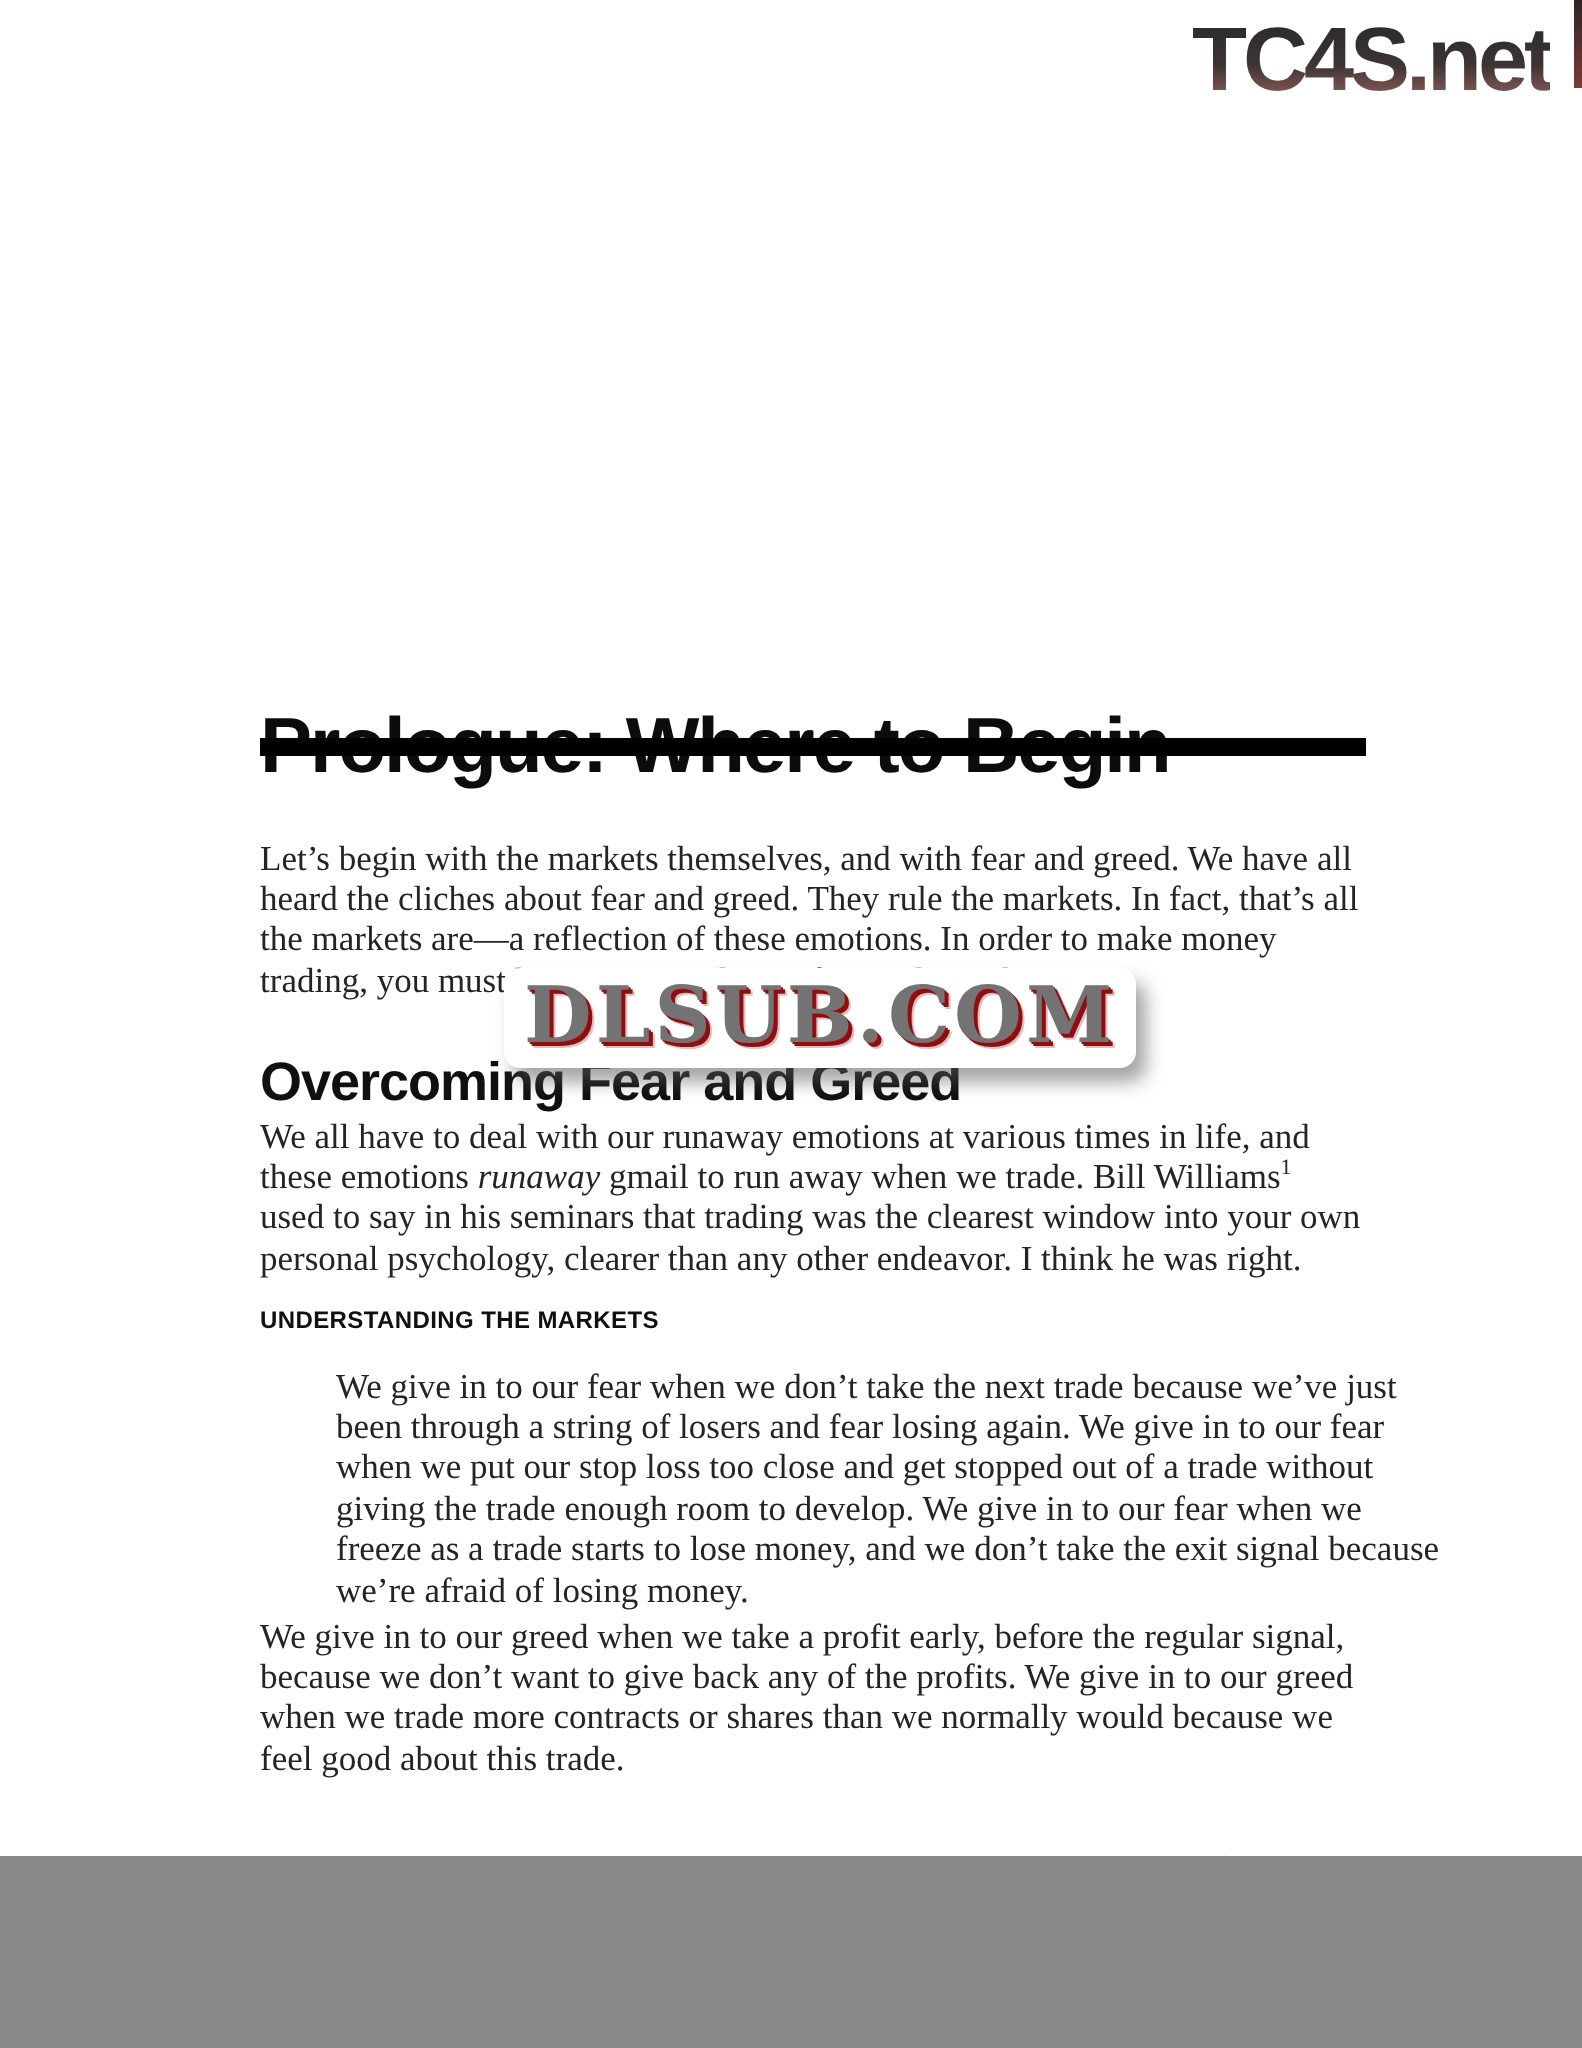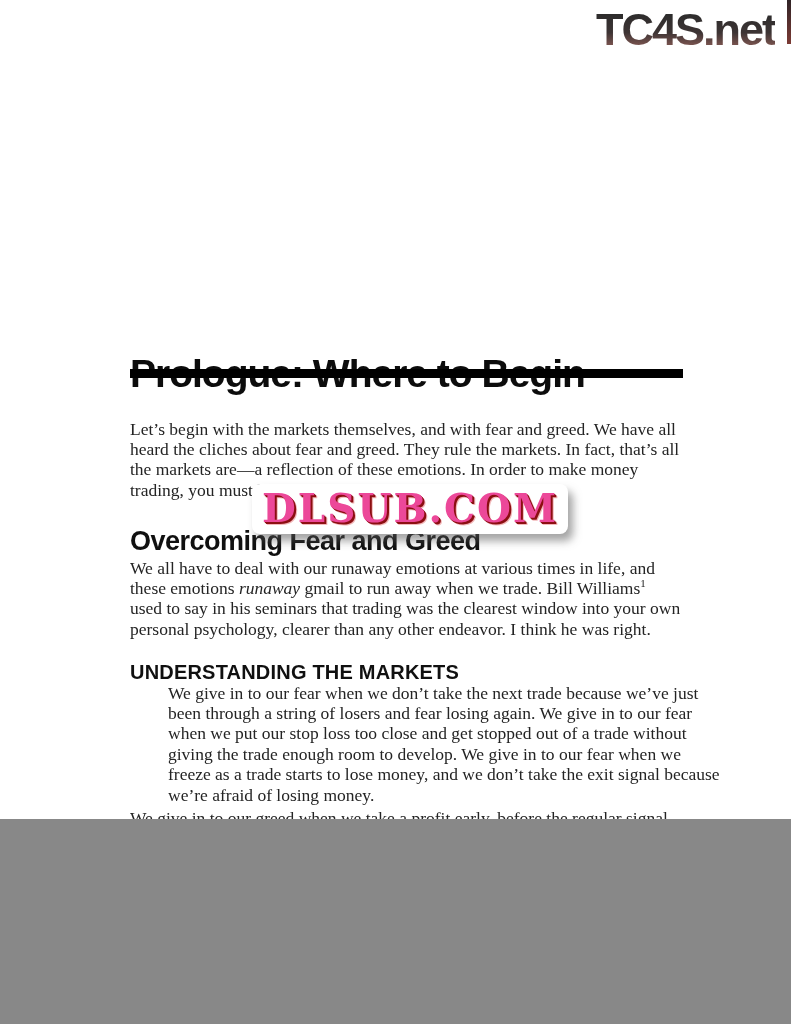--- a/index.html
+++ b/index.html
@@ -1,19 +1,19 @@
 <!DOCTYPE html>
 <html><head>
 <meta charset="utf-8">
 <style>
   html, body { margin: 0; padding: 0; background: #888; }
   .page {
     position: relative;
     width: 791px;
-    height: 819px;
+    height: 928px;
     margin: 0 auto;
     background: #ffffff;
     overflow: hidden;
     font-family: "Liberation Serif", serif;
   }
 
   
   .tc4s-logo {
     position: absolute;
     top: 4px;
@@ -82,41 +82,41 @@
     color: #101010;
     white-space: nowrap;
     z-index: 1;
   }
   .subsection-heading {
     position: absolute;
     left: 130px;
     top: 641px;
     font-family: "Liberation Sans", sans-serif;
     font-weight: bold;
-    font-size: 20px;
+    font-size: 12px;
     letter-spacing: 0.2px;
     color: #101010;
     white-space: nowrap;
   }
   sup { font-size: 11px; line-height: 0; }
 
   
   .dlsub-watermark {
     position: absolute;
     left: 252px;
     top: 484px;
     z-index: 2;
     background: #ffffff;
     border-radius: 8px;
     padding: 1px 10px 3px 10px;
     font-family: "DejaVu Serif", serif;
     font-weight: bold;
     font-size: 39px;
     letter-spacing: 2px;
-    color: #ec4899;
+    color: #737373;
     white-space: nowrap;
     text-shadow:
       1px 1px 0 #8c0f12,
       2px 2px 0 #8c0f12,
       3px 3px 0 #f2b9ba;
     box-shadow: 5px 7px 9px rgba(90, 90, 90, 0.55);
   }
 
   
   .teal-watermark {

